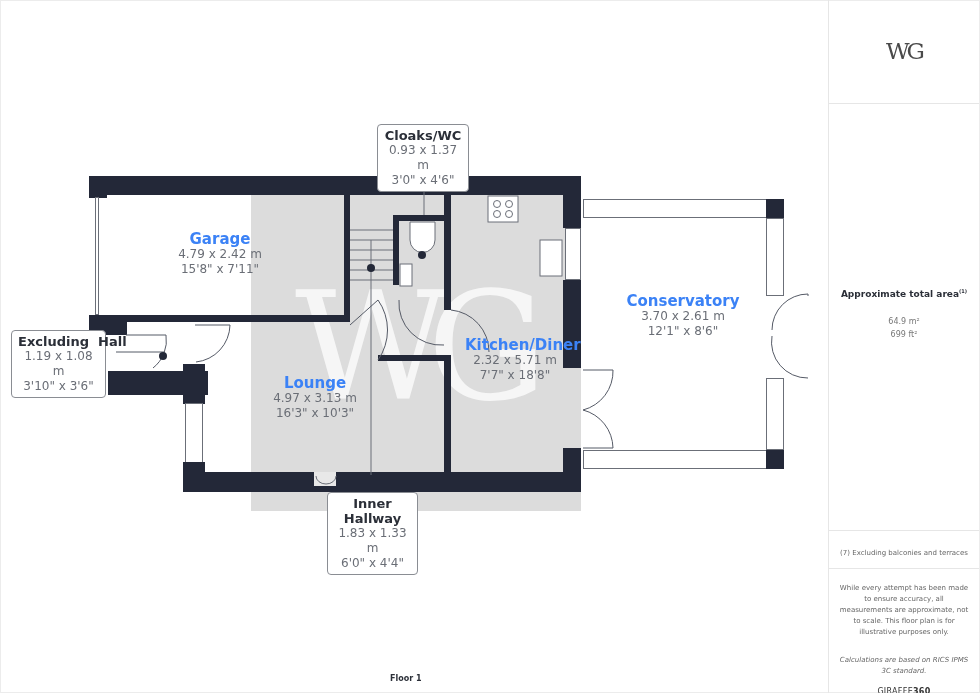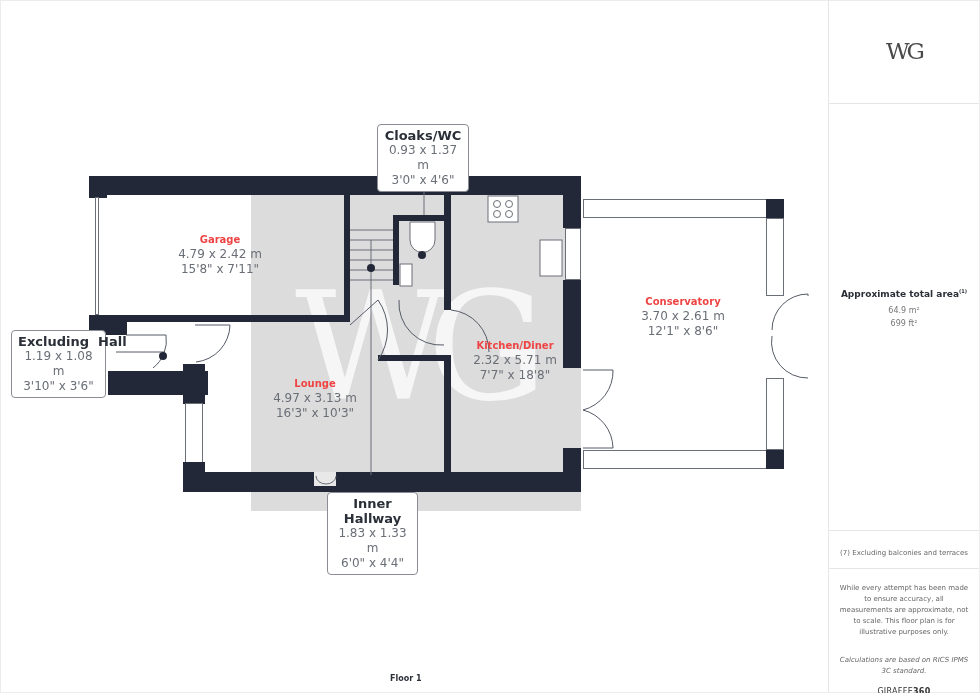--- a/index.html
+++ b/index.html
@@ -4,21 +4,21 @@
 <style>
   html, body { margin:0; padding:0; }
   body { width:980px; height:693px; background:#ffffff; position:relative; overflow:hidden;
          font-family:"DejaVu Sans", "Liberation Sans", sans-serif; color:#2b2f38; }
   .frame { position:absolute; left:0; top:0; width:978px; height:691px; border:1px solid #ececec; }
   .plan { position:absolute; left:0; top:0; width:828px; height:693px; }
   .wall { position:absolute; background:#232838; }
   .shade { position:absolute; background:#dcdcdc; }
   .window { position:absolute; border:1px solid #6b6f78; background:#fff; box-sizing:border-box; }
   .label { position:absolute; text-align:center; line-height:15px; }
-  .label .name { font-weight:bold; font-size:10px; color:#ef4444; display:block; }
+  .label .name { font-weight:bold; font-size:15px; color:#3b82f6; display:block; }
   .label .m, .label .ft { font-size:12px; color:#6a6e76; display:block; }
   .callout { position:absolute; background:#fff; border:1px solid #8a8d93; border-radius:4px; text-align:center;
              padding:3px 6px; line-height:15px; box-sizing:border-box; }
   .callout .name { font-weight:bold; font-size:13px; color:#2b2f38; display:block; }
   .callout .m, .callout .ft { font-size:12px; color:#6a6e76; display:block;text-align:center; }
   .wm { position:absolute; left:295px; top:272px; font-family:"DejaVu Serif", serif; font-size:150px;
         color:rgba(255,255,255,0.75); letter-spacing:-22px; line-height:1; }
   .side { position:absolute; left:828px; top:0; width:150px; height:693px; border-left:1px solid #e6e6e6; }
   .side-sec { position:absolute; left:0; width:150px; border-bottom:1px solid #e6e6e6; text-align:center; }
   .logo { font-family:"DejaVu Serif", serif; font-size:23px; color:#4a4a4a; letter-spacing:-3px; }
@@ -159,21 +159,21 @@
 
 <div class="side">
   <div class="side-sec" style="top:0;height:103px;line-height:103px;">
     <span class="logo">WG</span>
   </div>
   <div class="side-sec" style="top:104px;height:426px;">
     <div style="position:absolute;top:184px;width:150px;">
       <div class="area-title">
         <span>Approximate total area</span><sup style="font-size:5px;">(1)</sup>
       </div>
-      <div class="area-val" style="margin-top:5px;">64.9 m²</div>
+      <div class="area-val" style="margin-top:16px;">64.9 m²</div>
       <div class="area-val">699 ft²</div>
     </div>
   </div>
   <div class="side-sec" style="top:531px;height:37px;line-height:37px;">
     <span class="small">(7) Excluding balconies and terraces</span>
   </div>
   <div class="side-sec" style="top:569px;height:122px;border-bottom:none;text-align:center;">
     <div class="small" style="margin-top:14px;">While every attempt has been made to ensure accuracy, all measurements are approximate, not to scale. This floor plan is for illustrative purposes only.</div>
     <div class="small" style="margin-top:17px;font-style:italic;">Calculations are based on RICS IPMS 3C standard.</div>
     <div class="brand" style="margin-top:10px;">

